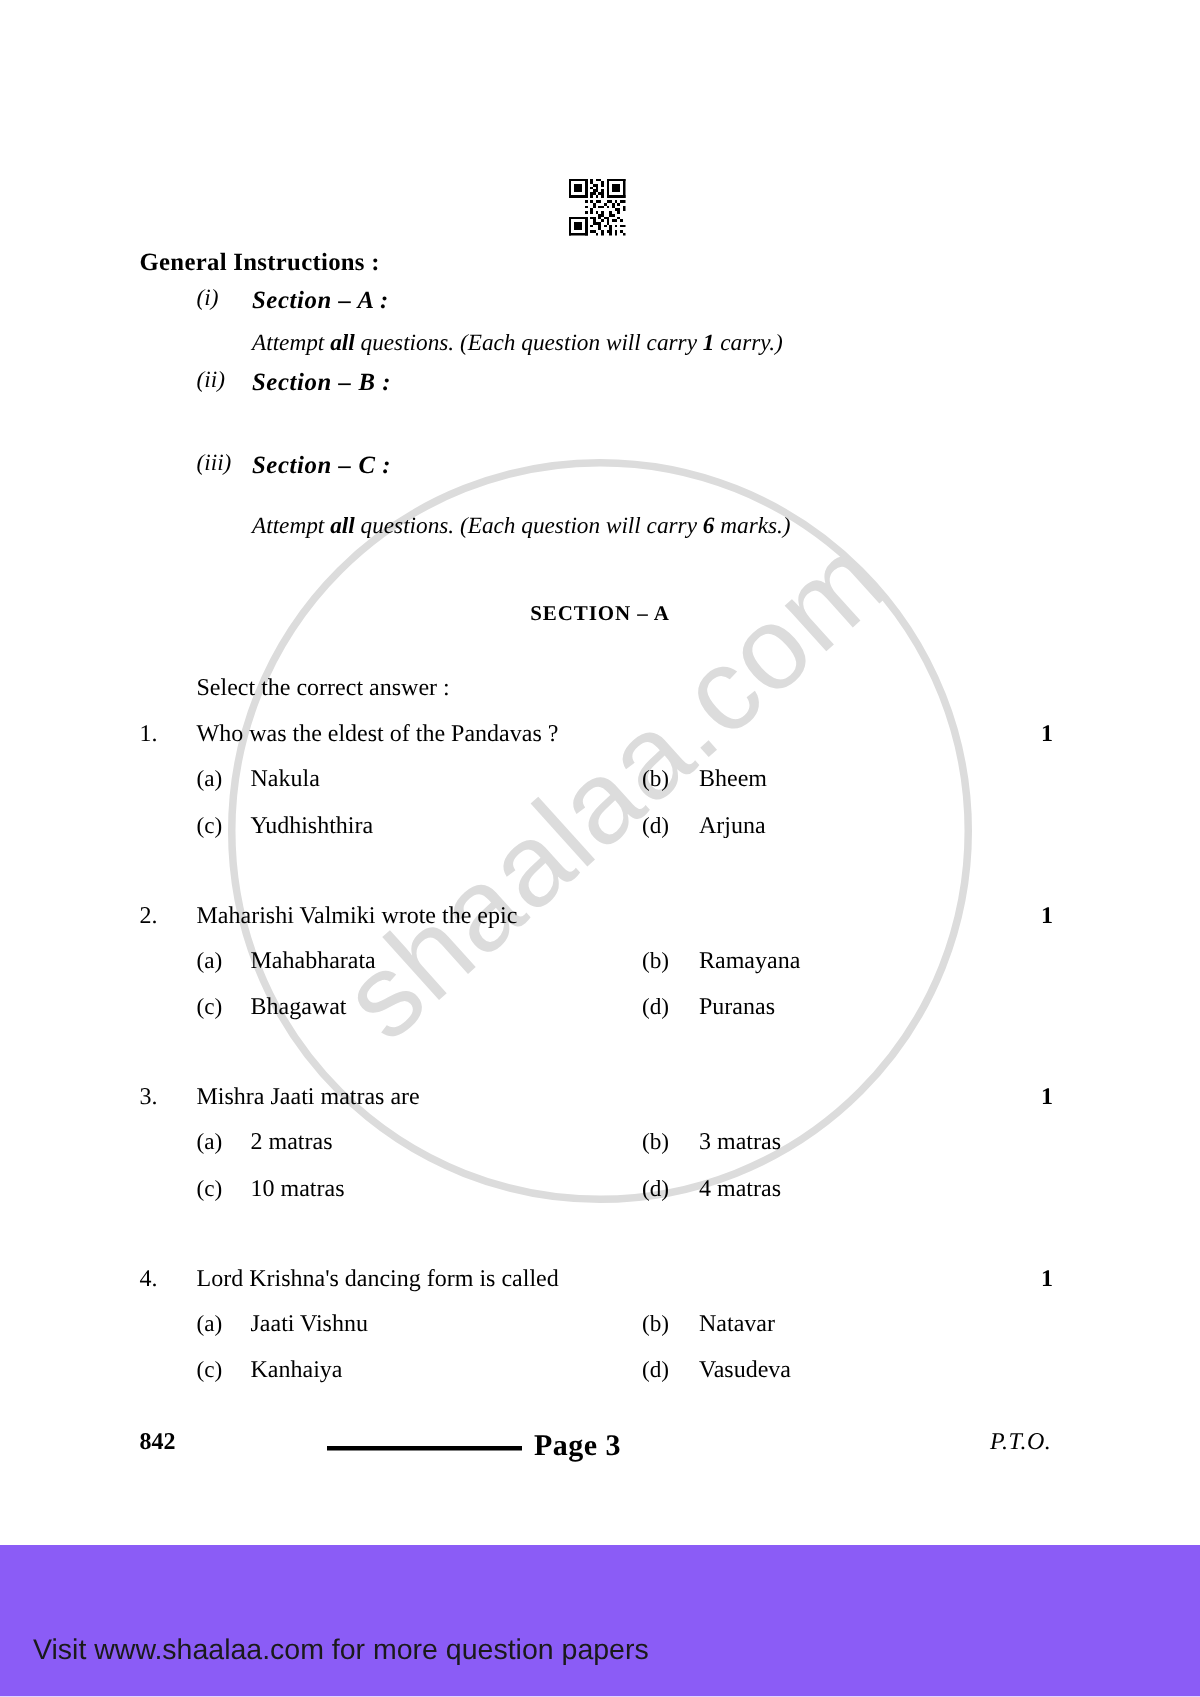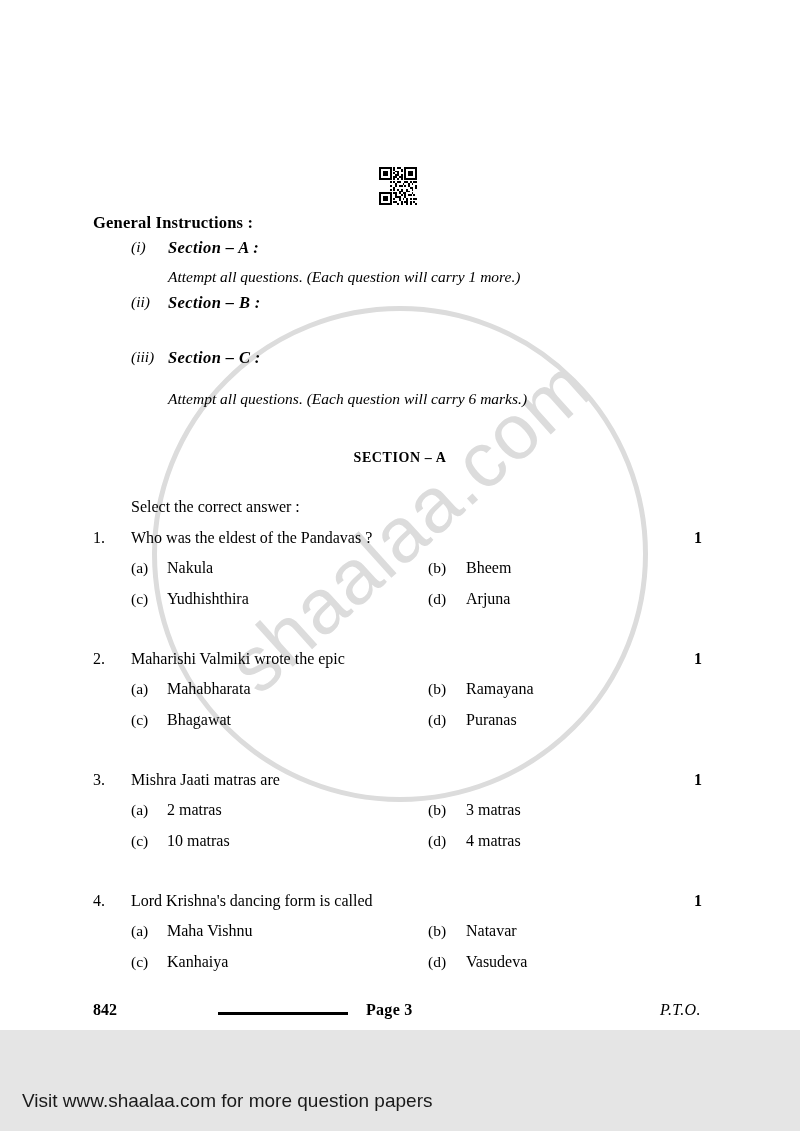--- a/index.html
+++ b/index.html
@@ -60,21 +60,20 @@
     white-space: nowrap;
   }
 
   
   #content {
     position: absolute;
     left: 0; top: 0;
     width: 704px;
     height: 1030px;
     z-index: 2;
-    margin-top: 48px;
   }
 
   
   #qr-code {
     position: absolute;
     left: 379px;
     top: 119px;
     width: 38px;
     height: 38px;
   }
@@ -116,21 +115,21 @@
     text-align: center;
   }
   .instr-attempt {
     position: absolute;
     left: 37px;
     font-style: italic;
     font-size: 15.5px;
     white-space: nowrap;
   }
   .instr-attempt b {
-    font-weight: normal;
+    font-weight: bold;
     font-style: italic;
   }
 
   
   #section-heading {
     position: absolute;
     left: 0;
     top: 402px;
     width: 800px;
     text-align: center;
@@ -214,44 +213,44 @@
   #footer-rule {
     position: absolute;
     left: 218px;
     top: 11px;
     width: 130px;
     height: 3px;
     background: #000000;
   }
   #footer-page {
     position: absolute;
-    left: 366px;
-    top: 0;
-    font-size: 16px;
+    left: 356px;
+    top: 0;
+    font-size: 20px;
     font-weight: bold;
     letter-spacing: 0.3px;
   }
   #footer-pto {
     position: absolute;
     left: 660px;
     top: 0;
     font-size: 16px;
     font-weight: normal;
     font-style: italic;
     letter-spacing: 0.3px;
   }
 
   
   #promo-band {
     position: absolute;
     left: 0;
     top: 1030px;
     width: 800px;
     height: 101px;
-    background: #e5e5e5;
+    background: #8b5cf6;
   }
   #promo-text {
     position: absolute;
     left: 22px;
     top: 60px;
     font-family: "Liberation Sans", "DejaVu Sans", sans-serif;
     font-size: 19px;
     color: #1a1a1a;
     white-space: nowrap;
   }
@@ -356,21 +355,21 @@
       </svg>
     </div>
 
     <div id="instructions-heading">General Instructions :</div>
 
     <div class="instr-row" style="top:190px">
       <span class="instr-num">(i)</span>
       <span class="instr-sec">Section  – A :</span>
     </div>
     <div class="instr-attempt" style="left:168px; top:220px">
-      <span>Attempt </span><b>all</b><span> questions. (Each question will carry </span><b>1</b><span> more.)</span>
+      <span>Attempt </span><b>all</b><span> questions. (Each question will carry </span><b>1</b><span> carry.)</span>
     </div>
 
     <div class="instr-row" style="top:245px">
       <span class="instr-num">(ii)</span>
       <span class="instr-sec">Section  – B :</span>
     </div>
 
     <div class="instr-row" style="top:300px">
       <span class="instr-num">(iii)</span>
       <span class="instr-sec">Section  – C :</span>
@@ -448,21 +447,21 @@
         <span class="opt-text">4 matras</span>
       </div>
     </div>
 
     <div class="question-block" style="top:844px">
       <span class="q-num">4.</span>
       <span class="q-text">Lord Krishna's dancing form is called</span>
       <span class="q-marks">1</span>
       <div class="opt col-left" style="top:30px">
         <span class="opt-label">(a)</span>
-        <span class="opt-text">Maha Vishnu</span>
+        <span class="opt-text">Jaati Vishnu</span>
       </div>
       <div class="opt col-right" style="top:30px">
         <span class="opt-label">(b)</span>
         <span class="opt-text">Natavar</span>
       </div>
       <div class="opt col-left" style="top:61px">
         <span class="opt-label">(c)</span>
         <span class="opt-text">Kanhaiya</span>
       </div>
       <div class="opt col-right" style="top:61px">

